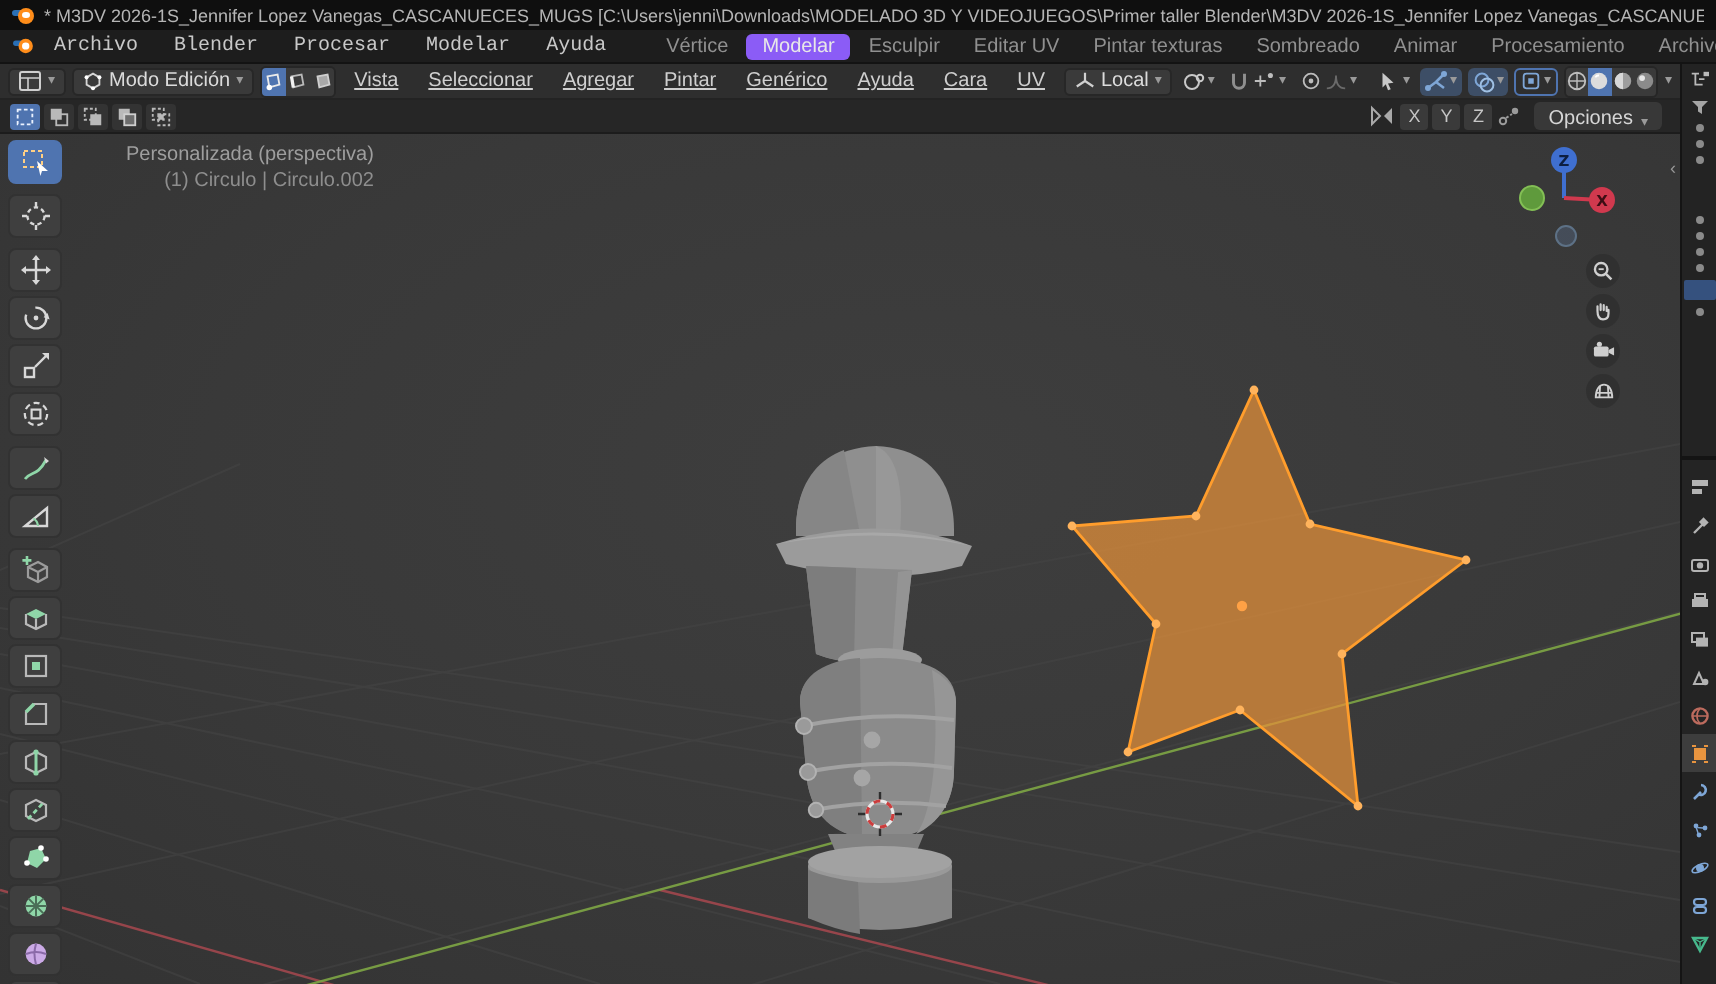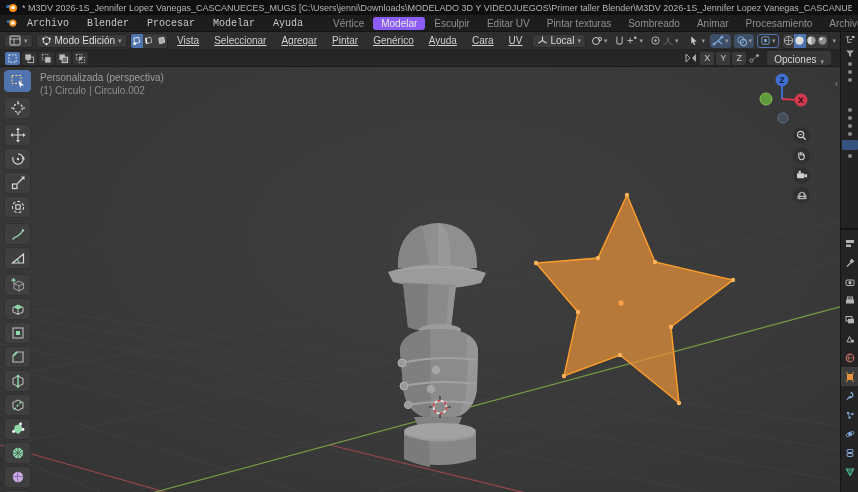--- a/index.html
+++ b/index.html
@@ -50,22 +50,22 @@
   .ts-spacer { flex:1; }
   .axisbtn { width:14px; height:13px; border-radius:2px; background:#3a3a3a; color:#c6c6c6; display:flex; align-items:center; justify-content:center; font-size:9px; }
   .opt-chip { display:flex; align-items:flex-end; gap:4px; background:#383838; border-radius:3px; height:14px; padding:0 7px; color:#d6d6d6; margin:0 4px; }
 
   
   .viewport { flex:1; position:relative; overflow:hidden;
      background:radial-gradient(ellipse at 55% 40%, #3e3e3e 0%, #393939 55%, #333 100%); }
   .scene { position:absolute; inset:0; }
 
   .vp-label { position:absolute; left:40px; top:4px; line-height:13px; pointer-events:none; }
-  .vp-label .l1 { color:#9e9e9e; }
-  .vp-label .l2 { color:#8e8e8e; }
+  .vp-label .l1 { color:#9e9e9e;margin-left:23px; }
+  .vp-label .l2 { color:#8e8e8e;text-align:right; }
 
   
   .toolbar { position:absolute; left:4px; top:3px; bottom:0; width:28px; display:flex; flex-direction:column; gap:2px; overflow:hidden; }
   .tbtn { width:27px; height:22px; flex:none; background:#3f3f3f; border:1px solid #323232; border-radius:4px; display:flex; align-items:center; justify-content:center; }
   .tbtn.active { background:#4f74b0; border-color:#4f74b0; }
   .tbtn.gap { margin-top:3px; }
 
   
   .gizmo { position:absolute; right:28px; top:4px; }
   .navbtns { position:absolute; right:30px; top:60px; display:flex; flex-direction:column; gap:3px; }

